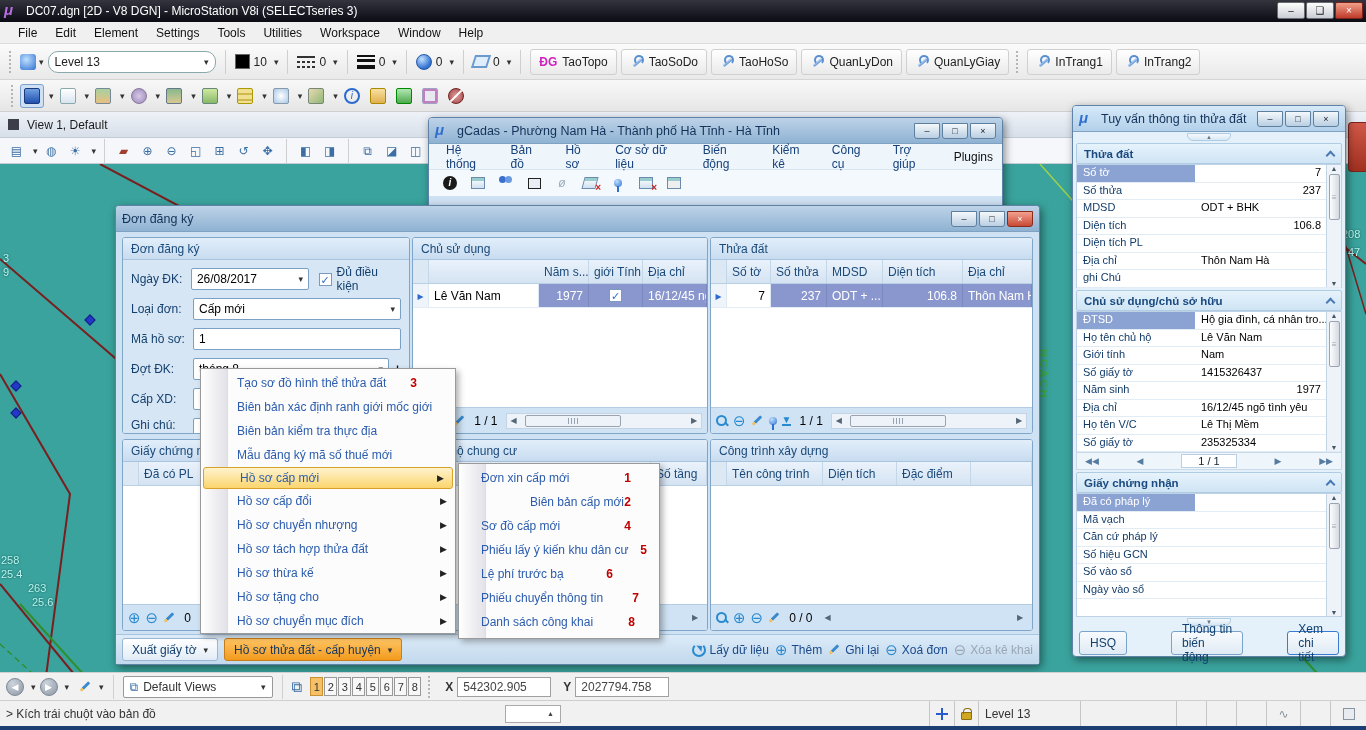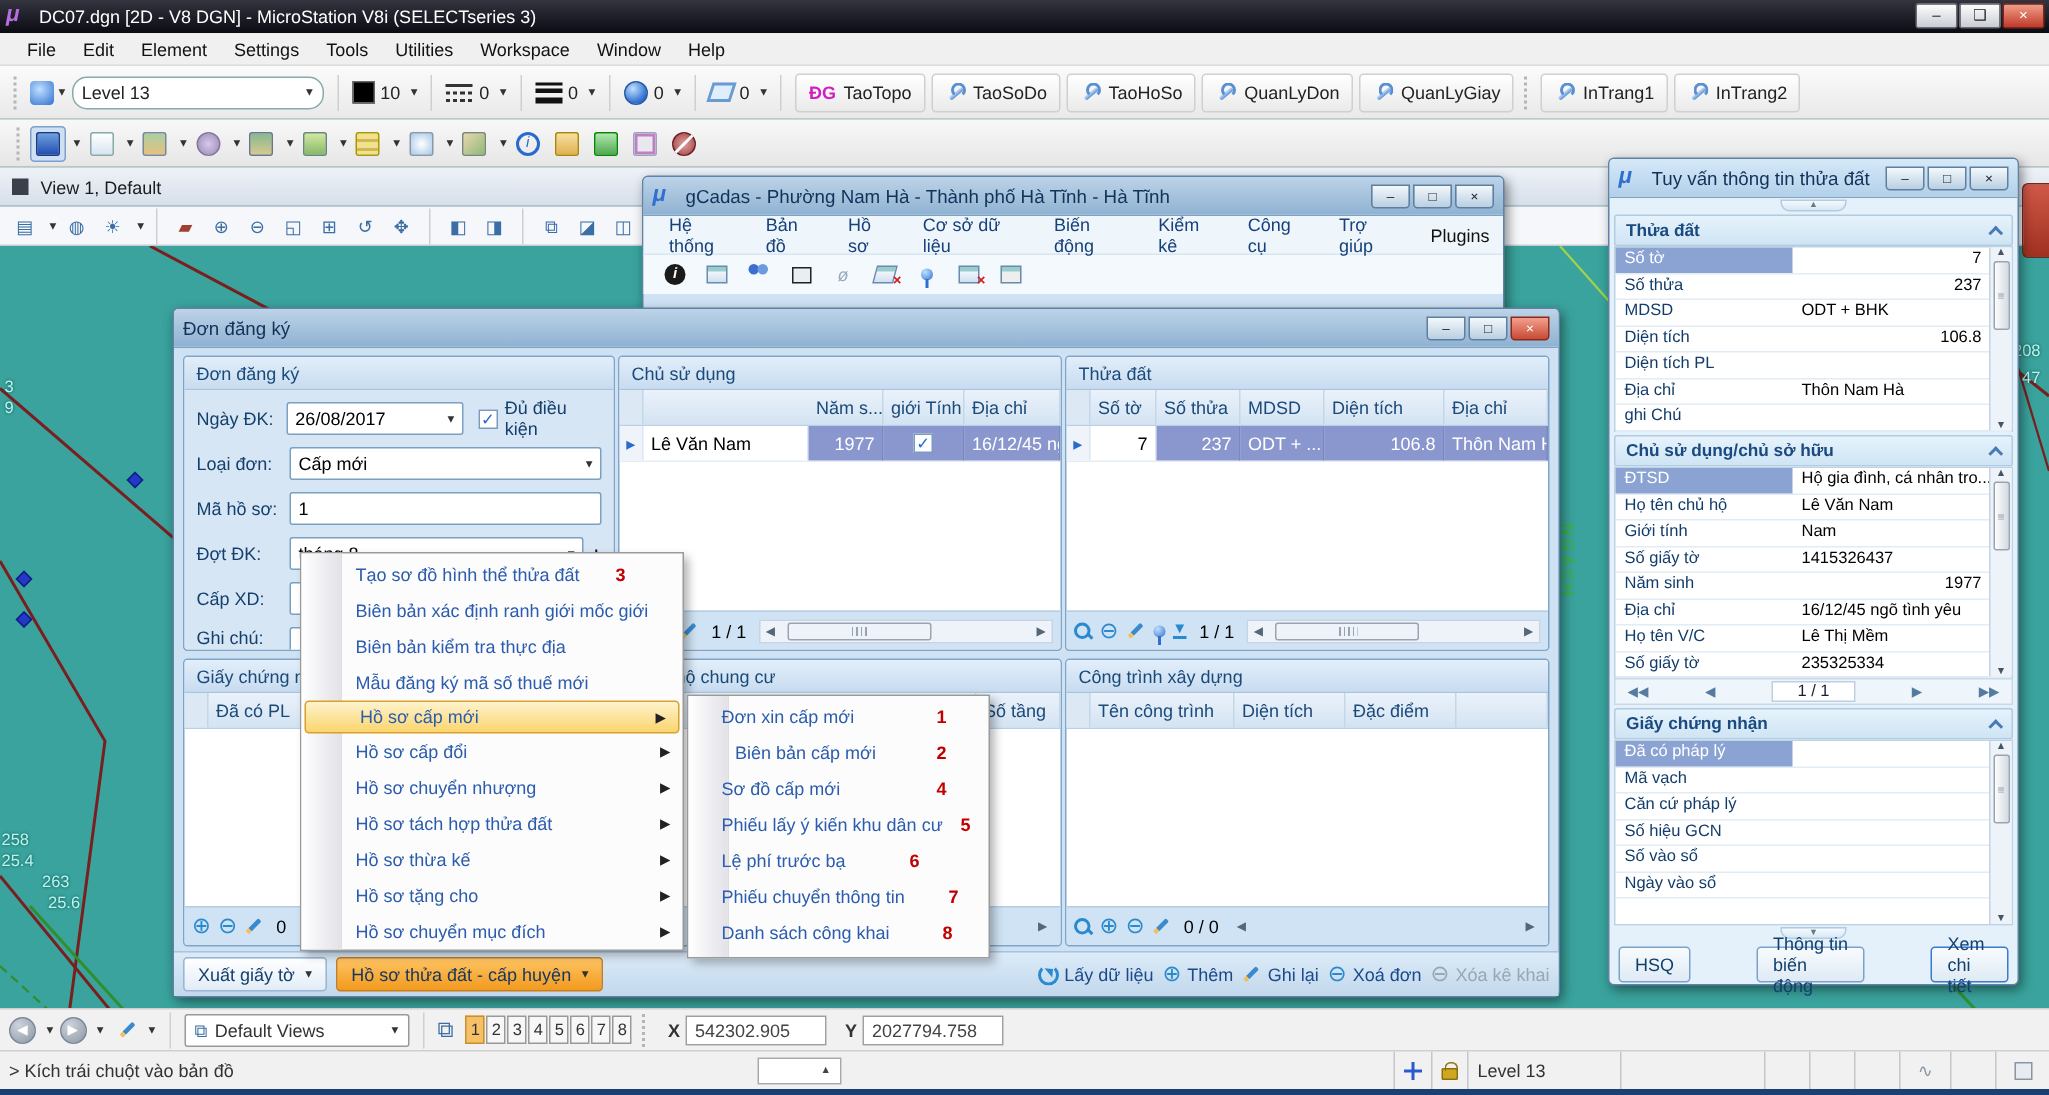--- a/index.html
+++ b/index.html
@@ -796,21 +796,21 @@
         <span>Hồ sơ chuyển mục đích</span>
         <span class="sub">▶</span>
       </div>
   </div>
 
   <div class="abs cmenu" style="left:458px;top:463px;width:202px;height:176px;z-index:41;">
     <div class="mi" style="padding-left:22px;">
         <span>Đơn xin cấp mới</span>
         <span class="rnum" style="margin-right:20px;">1</span>
       </div>
-    <div class="mi" style="padding-left:31px;">
+    <div class="mi" style="padding-left:31px;margin-left:40px;">
         <span>Biên bản cấp mới</span>
         <span class="rnum" style="margin-right:20px;">2</span>
       </div>
     <div class="mi" style="padding-left:22px;justify-content:flex-end;">
         <span>Sơ đồ cấp mới</span>
         <span class="rnum" style="margin-right:20px;">4</span>
       </div>
     <div class="mi" style="padding-left:22px;">
         <span>Phiếu lấy ý kiến khu dân cư</span>
         <span class="rnum" style="margin-right:4px;">5</span>

